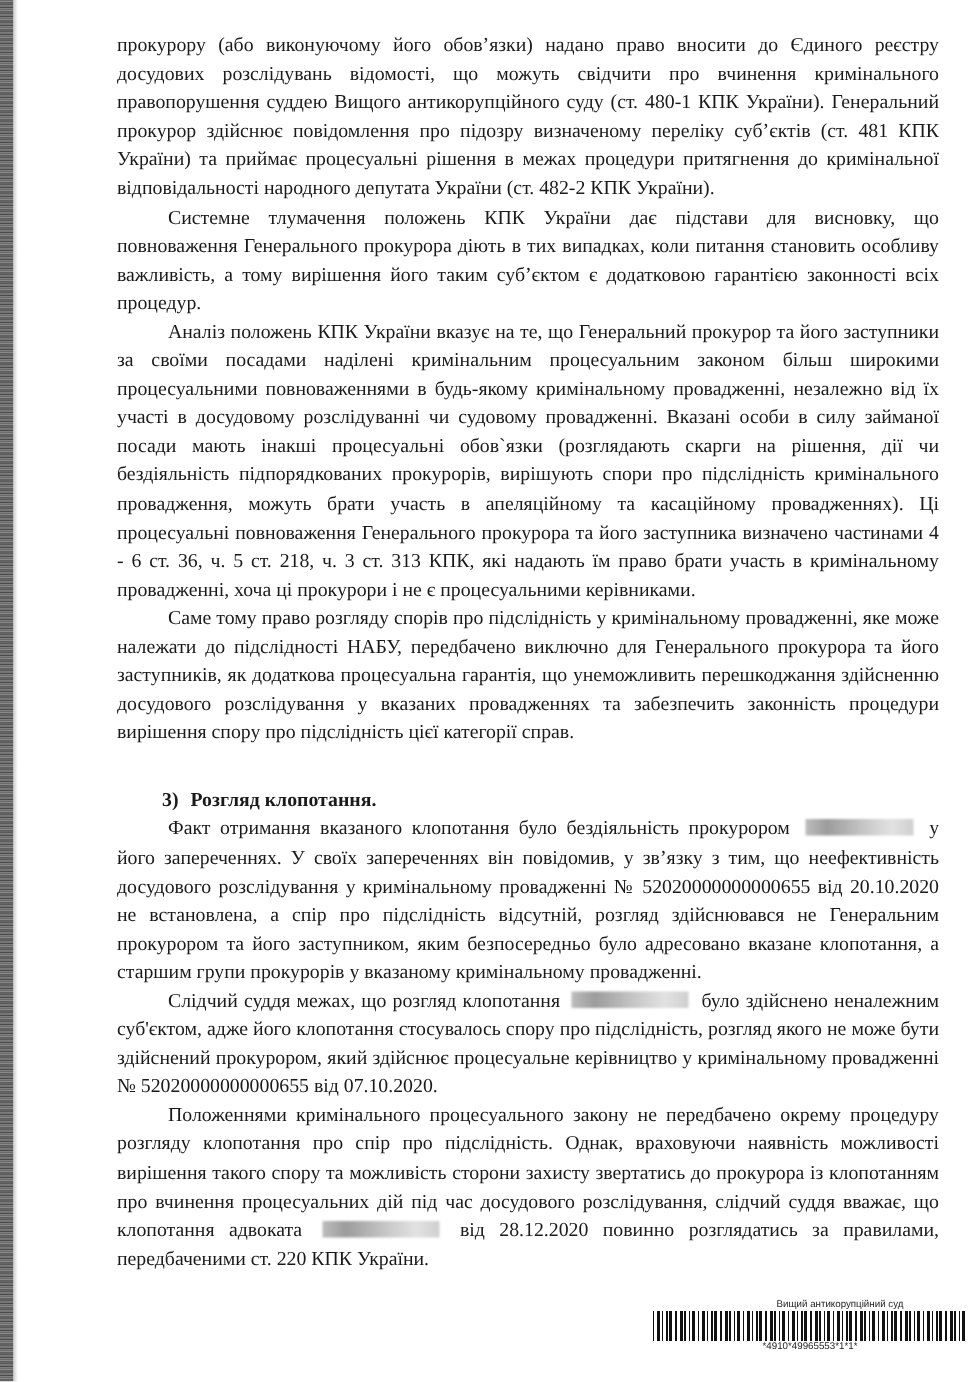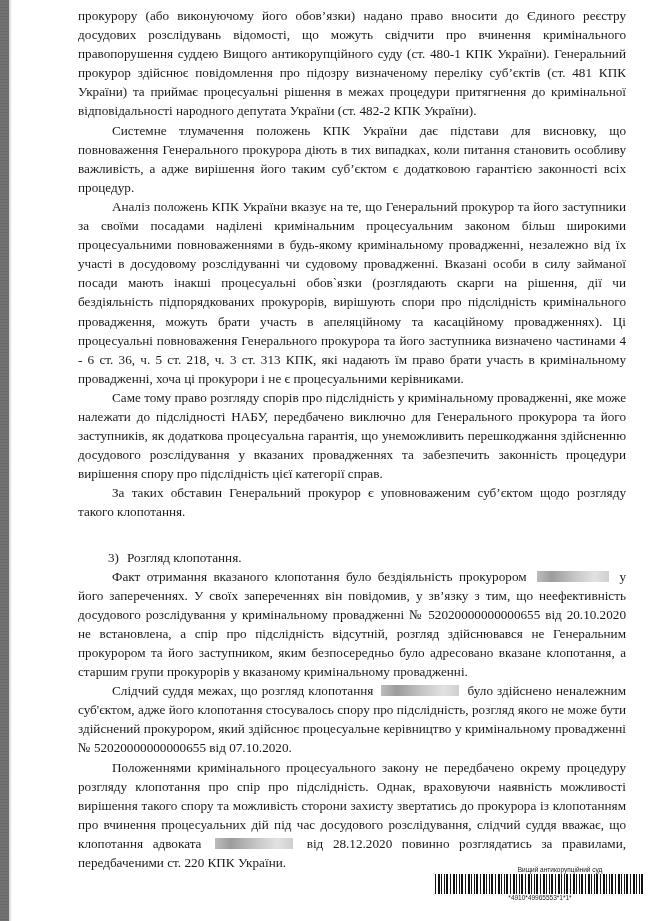--- a/index.html
+++ b/index.html
@@ -16,23 +16,23 @@
   .scan-edge::after {
     content: ""; position: absolute; right: -3px; top: 0; width: 3px; height: 100%;
     background: linear-gradient(90deg, #cfcfcf, #ffffff);
   }
   .page {
     position: absolute; left: 78px; top: 0; width: 548px;
     font-size: 13.2px; line-height: 19.1px;
   }
   .p { margin: 0; text-align: justify; text-align-last: left; }
   .p.indent { text-indent: 34px; }
-  .line-first { padding-top: 6px; }
+  .line-first { padding-top: 20px; }
   .heading {
-    margin: 26px 0 0 0; padding-left: 30px; font-weight: normal;
+    margin: 26px 0 0 0; padding-left: 30px; font-weight: bold;
   }
   .heading .num { margin-right: 8px; }
   .redact {
     display: inline-block; height: 11px; vertical-align: -1px;
     background: linear-gradient(90deg, #bdbdbd 0%, #9c9c9c 20%, #c8c8c8 55%, #e2e2e2 80%, #cfcfcf 100%);
     filter: blur(0.6px); margin: 0 4px;
   }
   .barcode-wrap {
     position: absolute; left: 435px; top: 866px; width: 210px; text-align: center;
   }
@@ -54,24 +54,23 @@
     font-size: 6.5px; color: #222; line-height: 8px;
   }
 </style>
 </head>
 <body>
 
 <div class="scan-edge"></div>
 
 <div class="page">
   <p class="p line-first">прокурору (або виконуючому його обов’язки) надано право вносити до Єдиного реєстру досудових розслідувань відомості, що можуть свідчити про вчинення кримінального правопорушення суддею Вищого антикорупційного суду (ст. 480-1 КПК України). Генеральний прокурор здійснює повідомлення про підозру визначеному переліку суб’єктів (ст. 481 КПК України) та приймає процесуальні рішення в межах процедури притягнення до кримінальної відповідальності народного депутата України (ст. 482-2 КПК України).</p>
-  <p class="p indent">Системне тлумачення положень КПК України дає підстави для висновку, що повноваження Генерального прокурора діють в тих випадках, коли питання становить особливу важливість, а адже вирішення його таким суб’єктом є додатковою гарантією законності всіх процедур.</p>
+  <p class="p indent">Системне тлумачення положень КПК України дає підстави для висновку, що повноваження Генерального прокурора діють в тих випадках, коли питання становить особливу важливість, а тому вирішення його таким суб’єктом є додатковою гарантією законності всіх процедур.</p>
   <p class="p indent">Аналіз положень КПК України вказує на те, що Генеральний прокурор та його заступники за своїми посадами наділені кримінальним процесуальним законом більш широкими процесуальними повноваженнями в будь-якому кримінальному провадженні, незалежно від їх участі в досудовому розслідуванні чи судовому провадженні. Вказані особи в силу займаної посади мають інакші процесуальні обов`язки (розглядають скарги на рішення, дії чи бездіяльність підпорядкованих прокурорів, вирішують спори про підслідність кримінального провадження, можуть брати участь в апеляційному та касаційному провадженнях). Ці процесуальні повноваження Генерального прокурора та його заступника визначено частинами 4 - 6 ст. 36, ч. 5 ст. 218, ч. 3 ст. 313 КПК, які надають їм право брати участь в кримінальному провадженні, хоча ці прокурори і не є процесуальними керівниками.</p>
   <p class="p indent">Саме тому право розгляду спорів про підслідність у кримінальному провадженні, яке може належати до підслідності НАБУ, передбачено виключно для Генерального прокурора та його заступників, як додаткова процесуальна гарантія, що унеможливить перешкоджання здійсненню досудового розслідування у вказаних провадженнях та забезпечить законність процедури вирішення спору про підслідність цієї категорії справ.</p>
-  <p class="p indent">За таких обставин Генеральний прокурор є уповноваженим суб’єктом щодо розгляду такого клопотання.</p>
 
   <div class="heading">
     <span class="num">3)</span><span>Розгляд клопотання.</span>
   </div>
 
 
   <p class="p indent">
     <span>Факт отримання вказаного клопотання було бездіяльність прокурором</span>
     <span class="redact" style="width:72px"></span>
     <span>у його запереченнях. У своїх запереченнях він повідомив, у зв’язку з тим, що неефективність досудового розслідування у кримінальному провадженні № 52020000000000655 від 20.10.2020 не встановлена, а спір про підслідність відсутній, розгляд здійснювався не Генеральним прокурором та його заступником, яким безпосередньо було адресовано вказане клопотання, а старшим групи прокурорів у вказаному кримінальному провадженні.</span>

